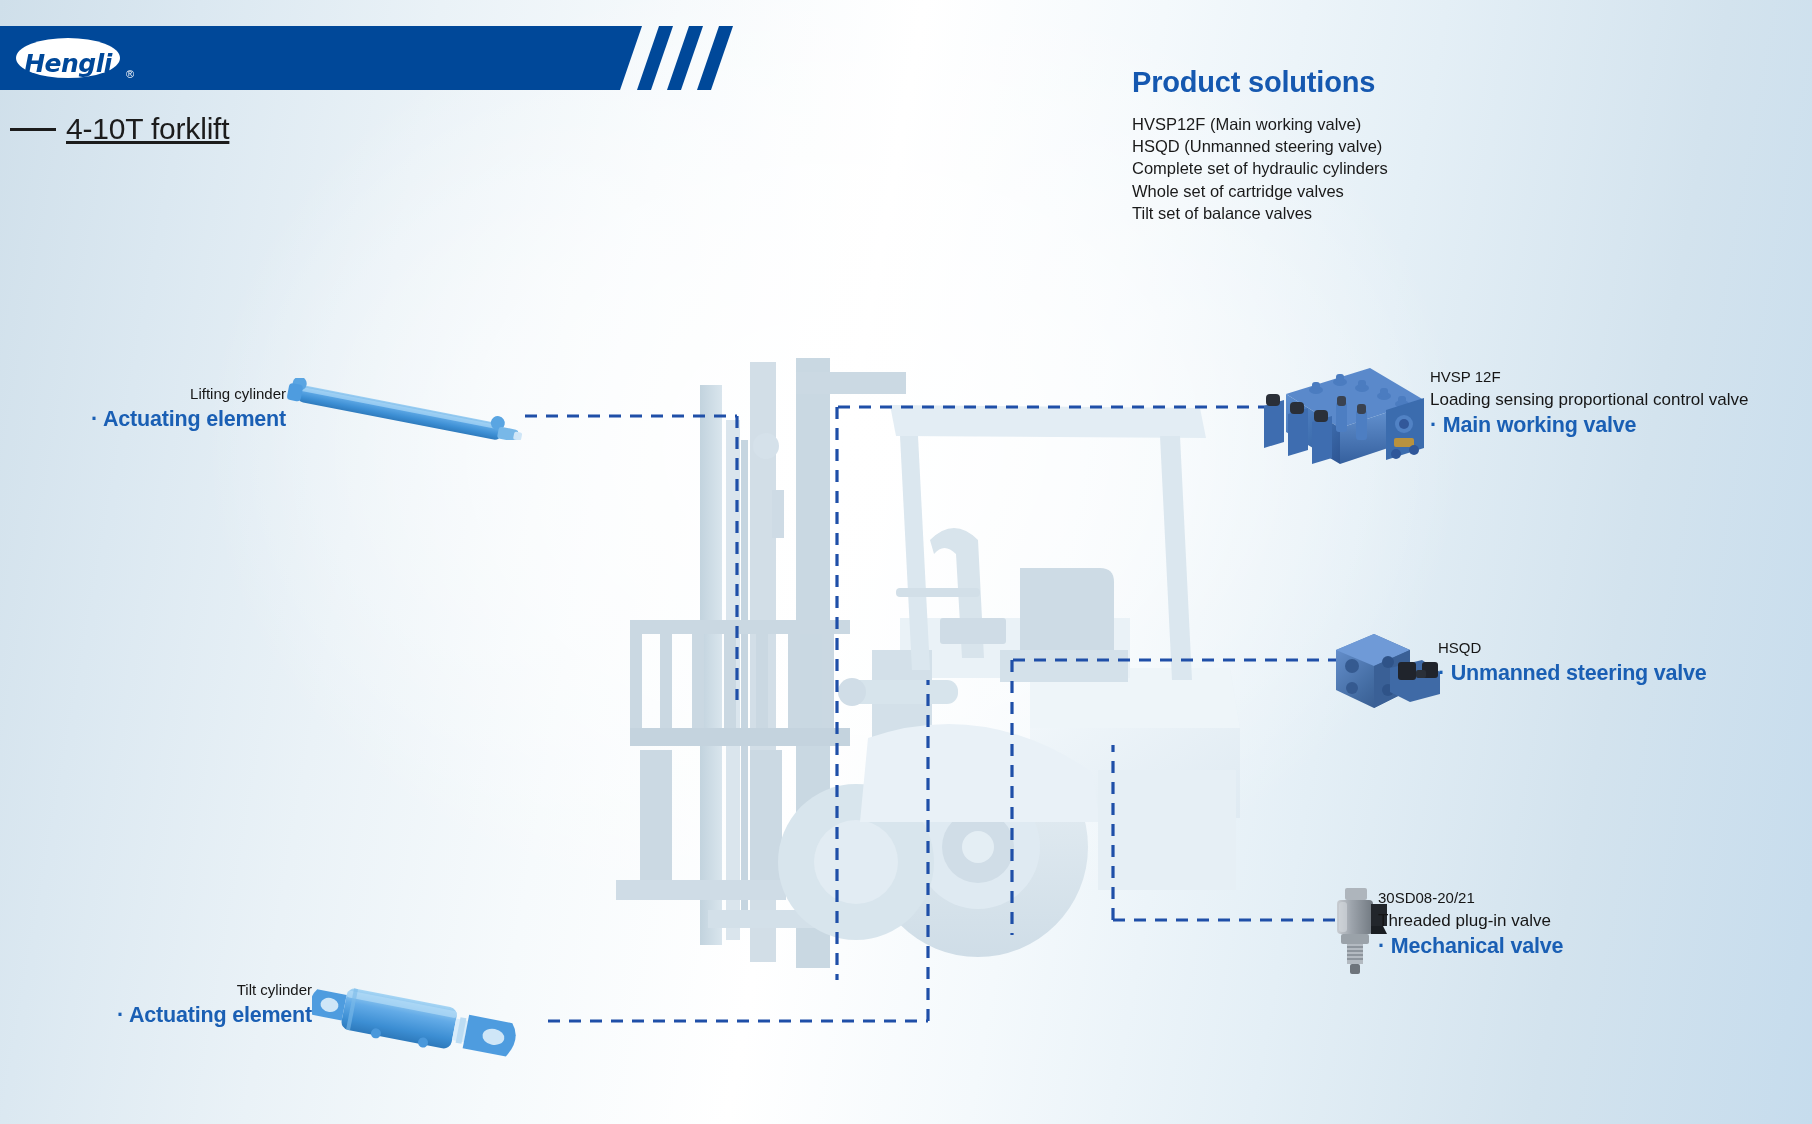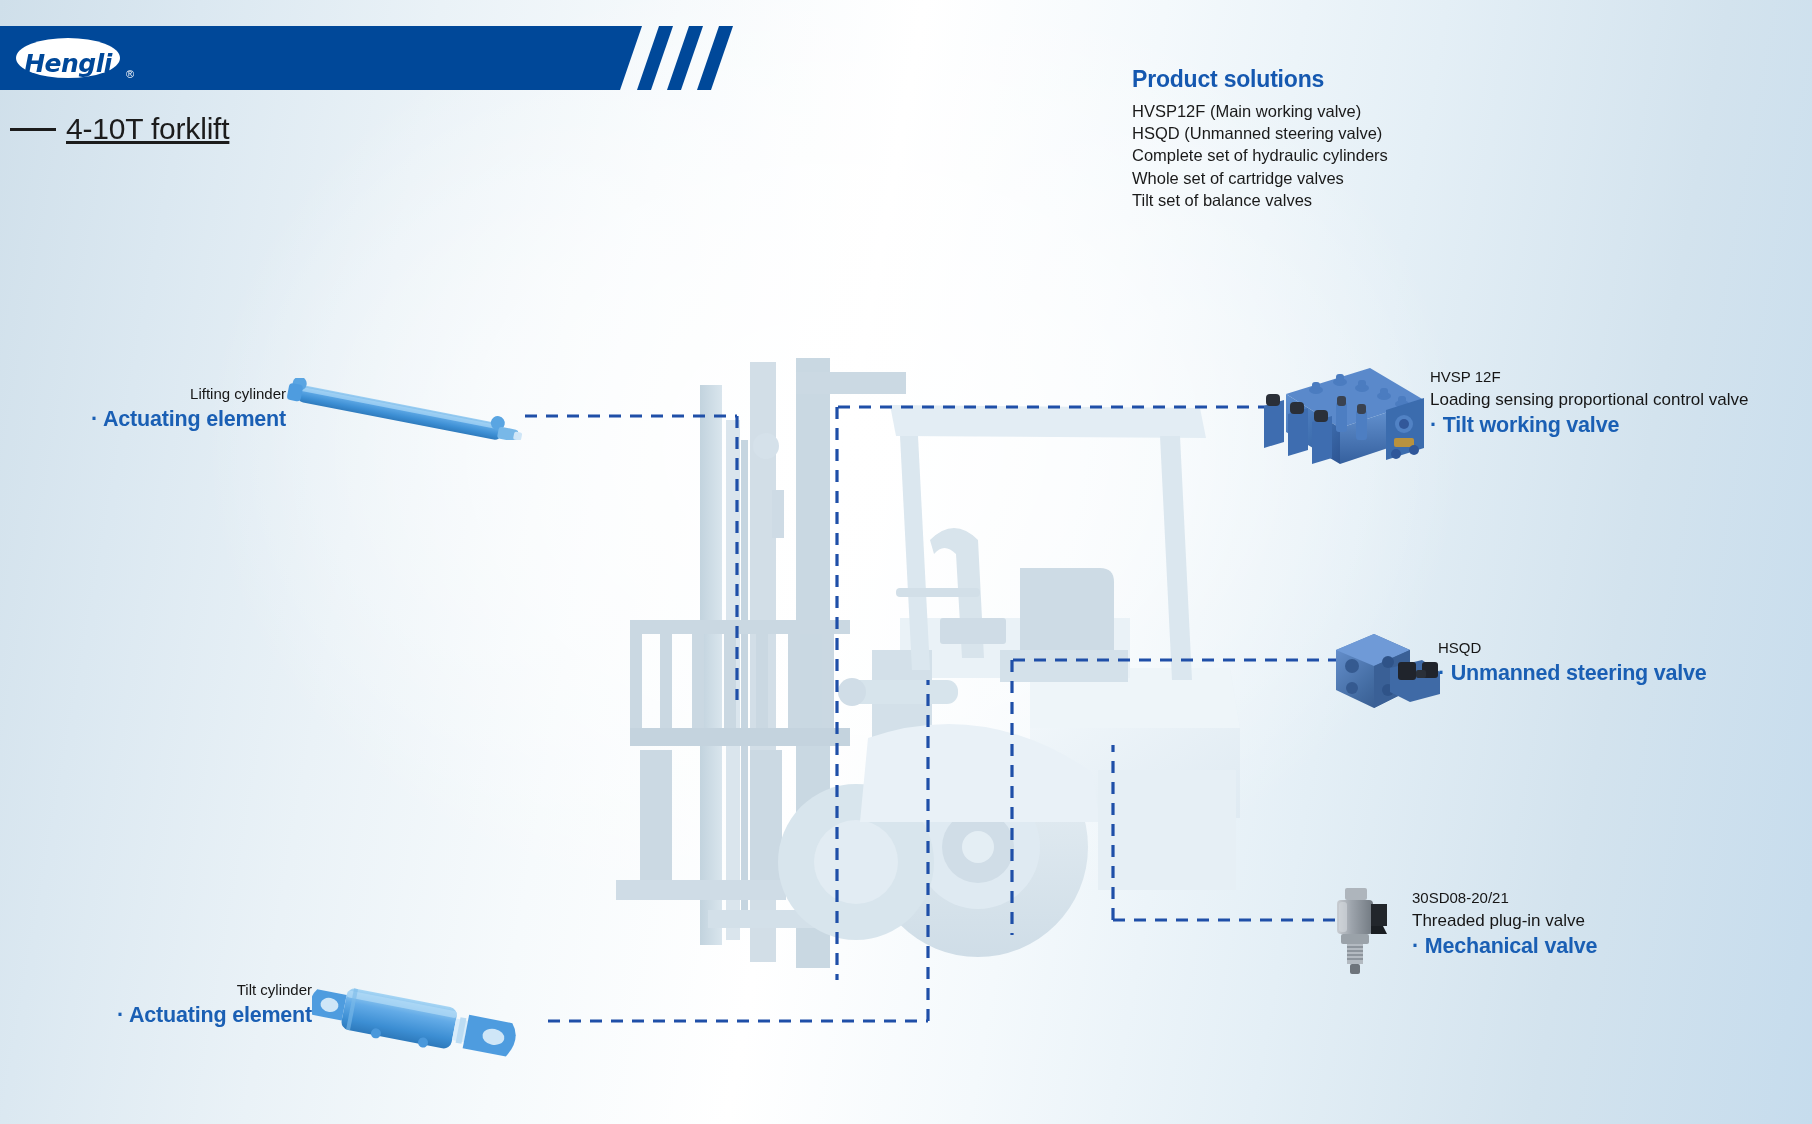--- a/index.html
+++ b/index.html
@@ -71,22 +71,22 @@
   }
   .subtitle-dash {
     display:inline-block; width:46px; height:3px; background:#1c1c1c;
     margin-right:10px;
   }
   .subtitle-text { font-size:30px; font-weight:400; letter-spacing:-0.2px;text-decoration:underline; }
 
   
   .product-solutions { position:absolute; left:1132px; top:66px; }
   .ps-title {
-    color:#1558b0; font-size:23px; font-weight:bold; letter-spacing:-0.2px;
-    margin-bottom:7px;
+    color:#1558b0; font-size:29px; font-weight:bold; letter-spacing:-0.2px;
+    margin-bottom:14px;
   }
   .ps-item { color:#1a1a1a; font-size:16.5px; line-height:22.2px; white-space:nowrap; }
 
   
   .forklift { position:absolute; left:600px; top:350px; width:640px; height:640px; }
   .forklift svg { width:100%; height:100%; display:block; }
 
   
   .lines { position:absolute; left:0; top:0; width:1812px; height:1124px; pointer-events:none; }
 
@@ -402,25 +402,25 @@
 </div>
 
 <div class="callout ralign" style="left:0px; top:978px; width:312px;padding-left:29px;">
   <div class="co-code">Tilt cylinder</div>
   <div class="co-bold">· Actuating element</div>
 </div>
 
 <div class="callout" style="left:1430px; top:365px;">
   <div class="co-code">HVSP 12F</div>
   <div class="co-desc">Loading sensing proportional control valve</div>
-  <div class="co-bold">· Tilt working valve</div>
+  <div class="co-bold">· Main working valve</div>
 </div>
 
 <div class="callout" style="left:1438px; top:636px;">
   <div class="co-code">HSQD</div>
   <div class="co-bold">· Unmanned steering valve</div>
 </div>
 
-<div class="callout" style="left:1412px; top:886px;">
+<div class="callout" style="left:1378px; top:886px;">
   <div class="co-code">30SD08-20/21</div>
   <div class="co-desc">Threaded plug-in valve</div>
   <div class="co-bold">· Mechanical valve</div>
 </div>
 
 </body></html>

